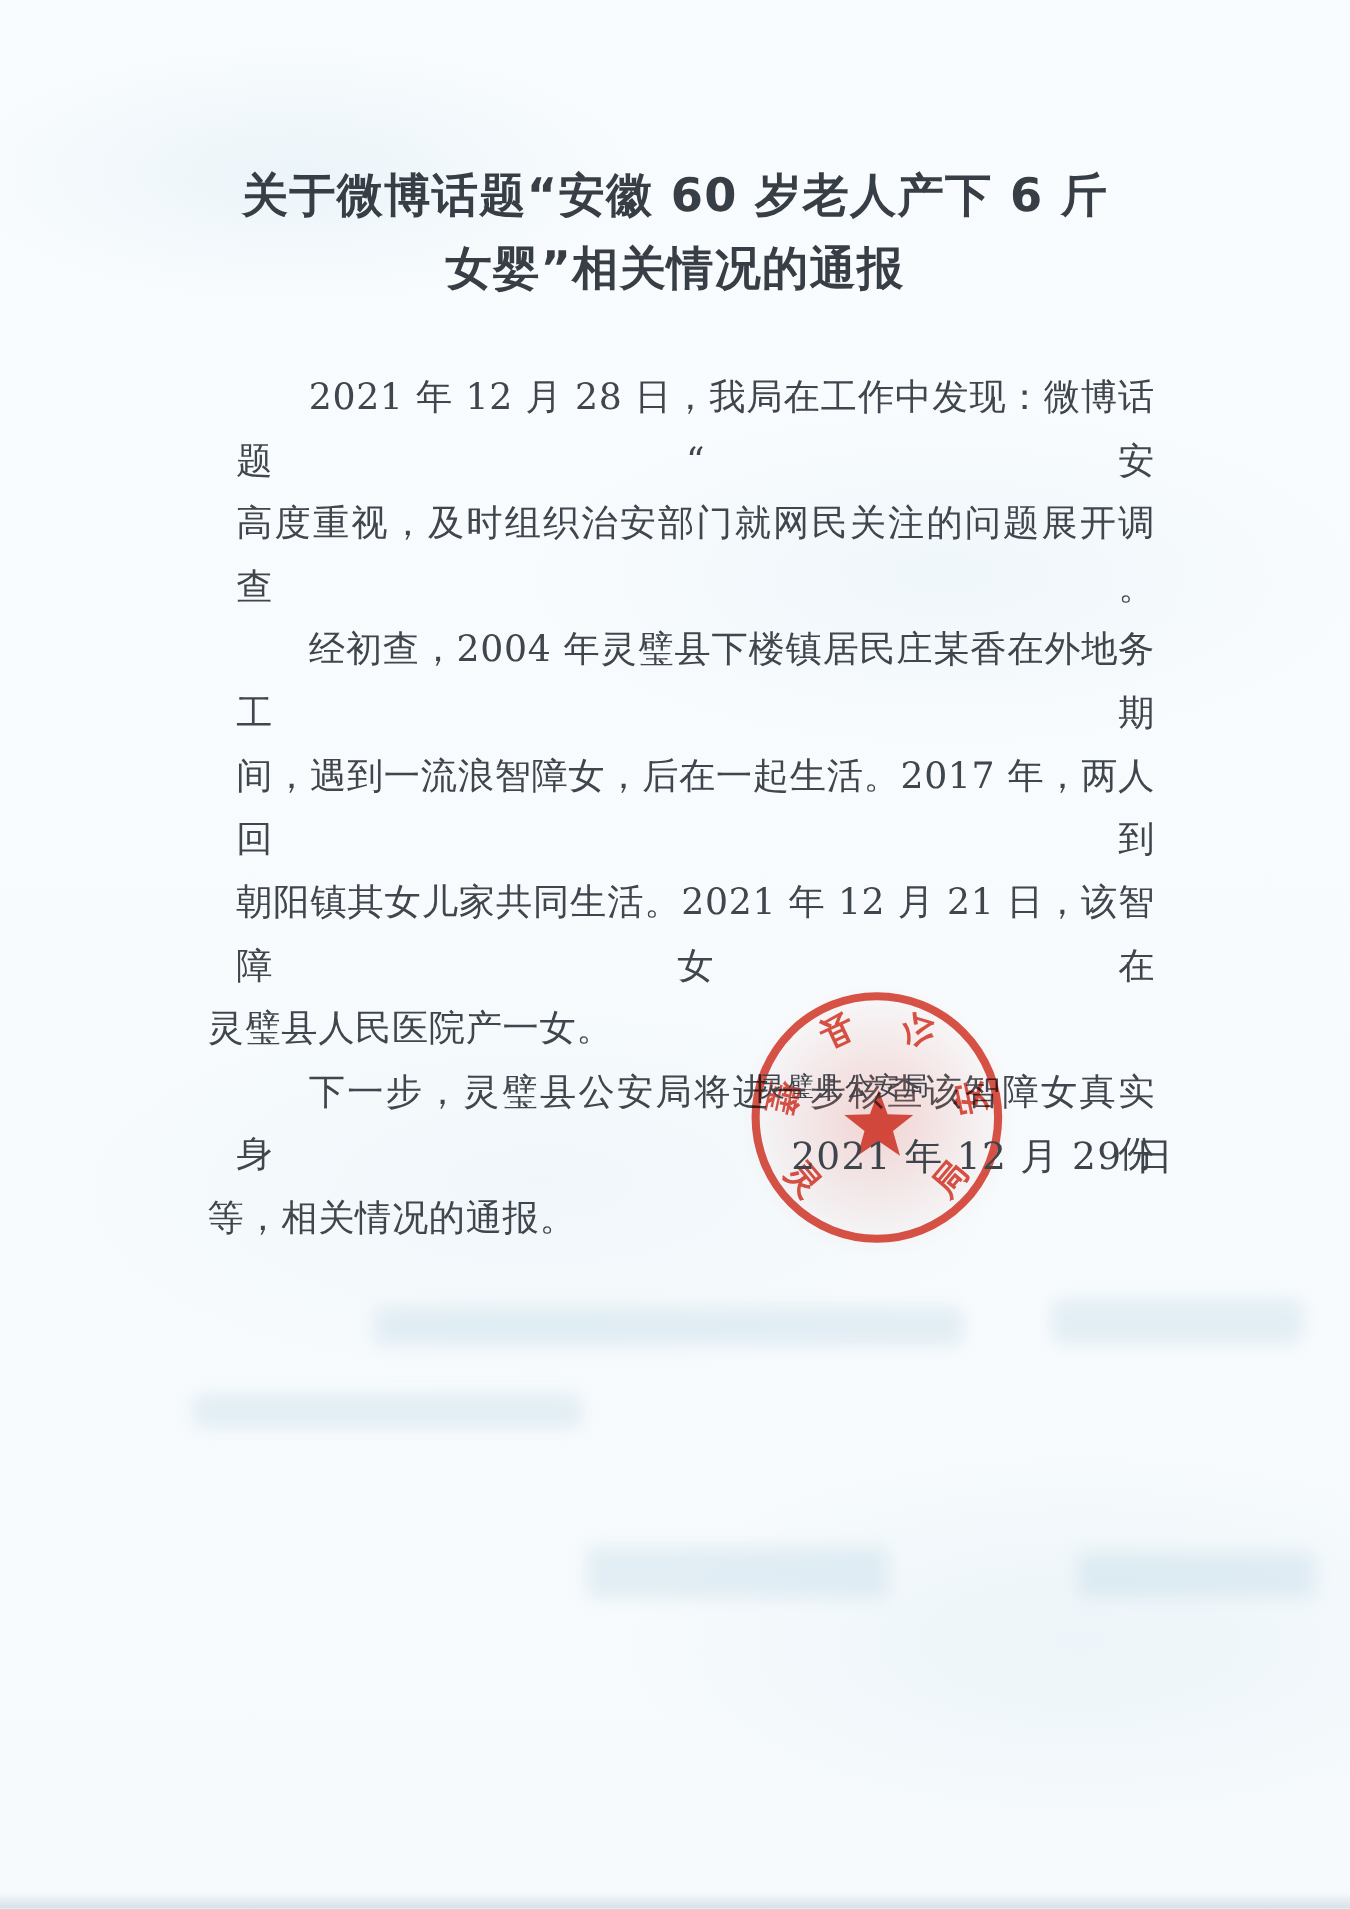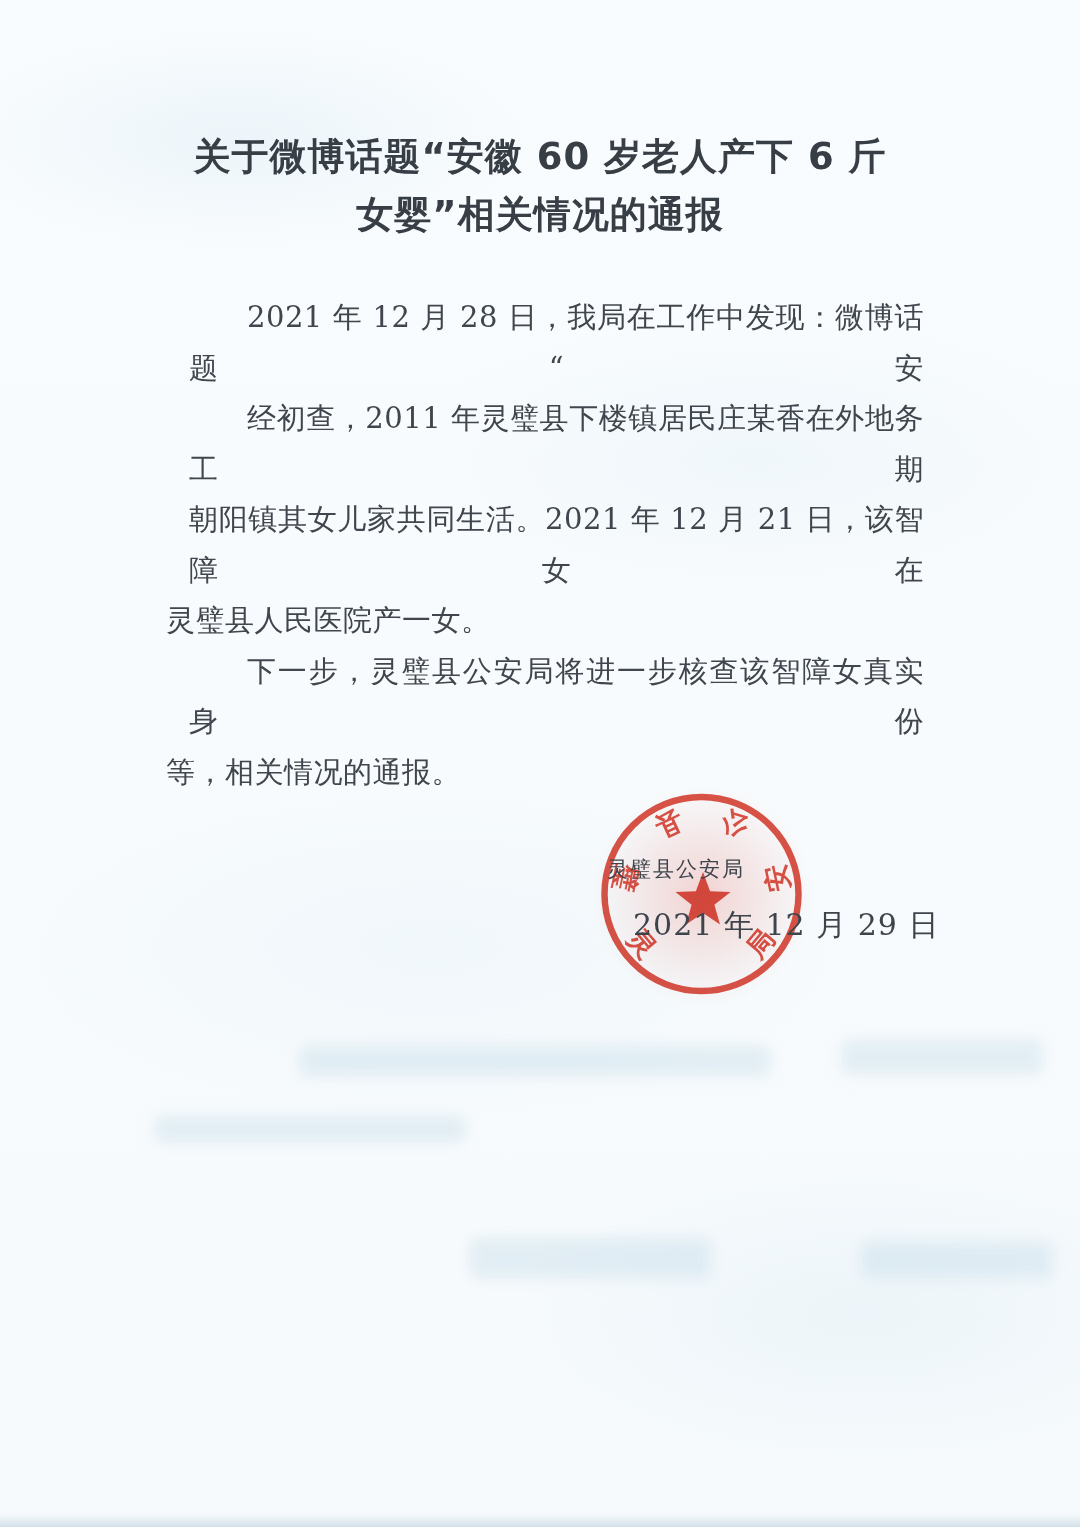--- a/index.html
+++ b/index.html
@@ -83,21 +83,23 @@
   <div class="scan-artifact" style="left:862px;top:1242px;width:190px;height:36px;"></div>
   <div class="scan-edge-bottom"></div>
 
   <h1 class="doc-title">
     <span style="display:block;">关于微博话题“安徽 60 岁老人产下 6 斤</span>
     <span style="display:block;">女婴”相关情况的通报</span>
   </h1>
 
   <div class="body-text">
     <div class="line indent fill">2021 年 12 月 28 日，我局在工作中发现：微博话题“安</div>
-    <div class="line indent fill">经初查，2011 年灵璧县下楼镇居民庄某香在外地务工期</div>
+    <div class="line fill">高度重视，及时组织治安部门就网民关注的问题展开调查。</div>
+    <div class="line indent fill">经初查，2004 年灵璧县下楼镇居民庄某香在外地务工期</div>
+    <div class="line fill">间，遇到一流浪智障女，后在一起生活。2017 年，两人回到</div>
     <div class="line fill">朝阳镇其女儿家共同生活。2021 年 12 月 21 日，该智障女在</div>
     <div class="line">灵璧县人民医院产一女。</div>
     <div class="line indent fill">下一步，灵璧县公安局将进一步核查该智障女真实身份</div>
     <div class="line">等，相关情况的通报。</div>
   </div>
 
   <div class="seal-smudge" style="left:592px;top:784px;width:222px;height:222px;"></div>
 
   <svg class="seal" viewBox="0 0 208 208">
     <circle class="ring-circle" cx="103.5" cy="104" r="97"></circle>

